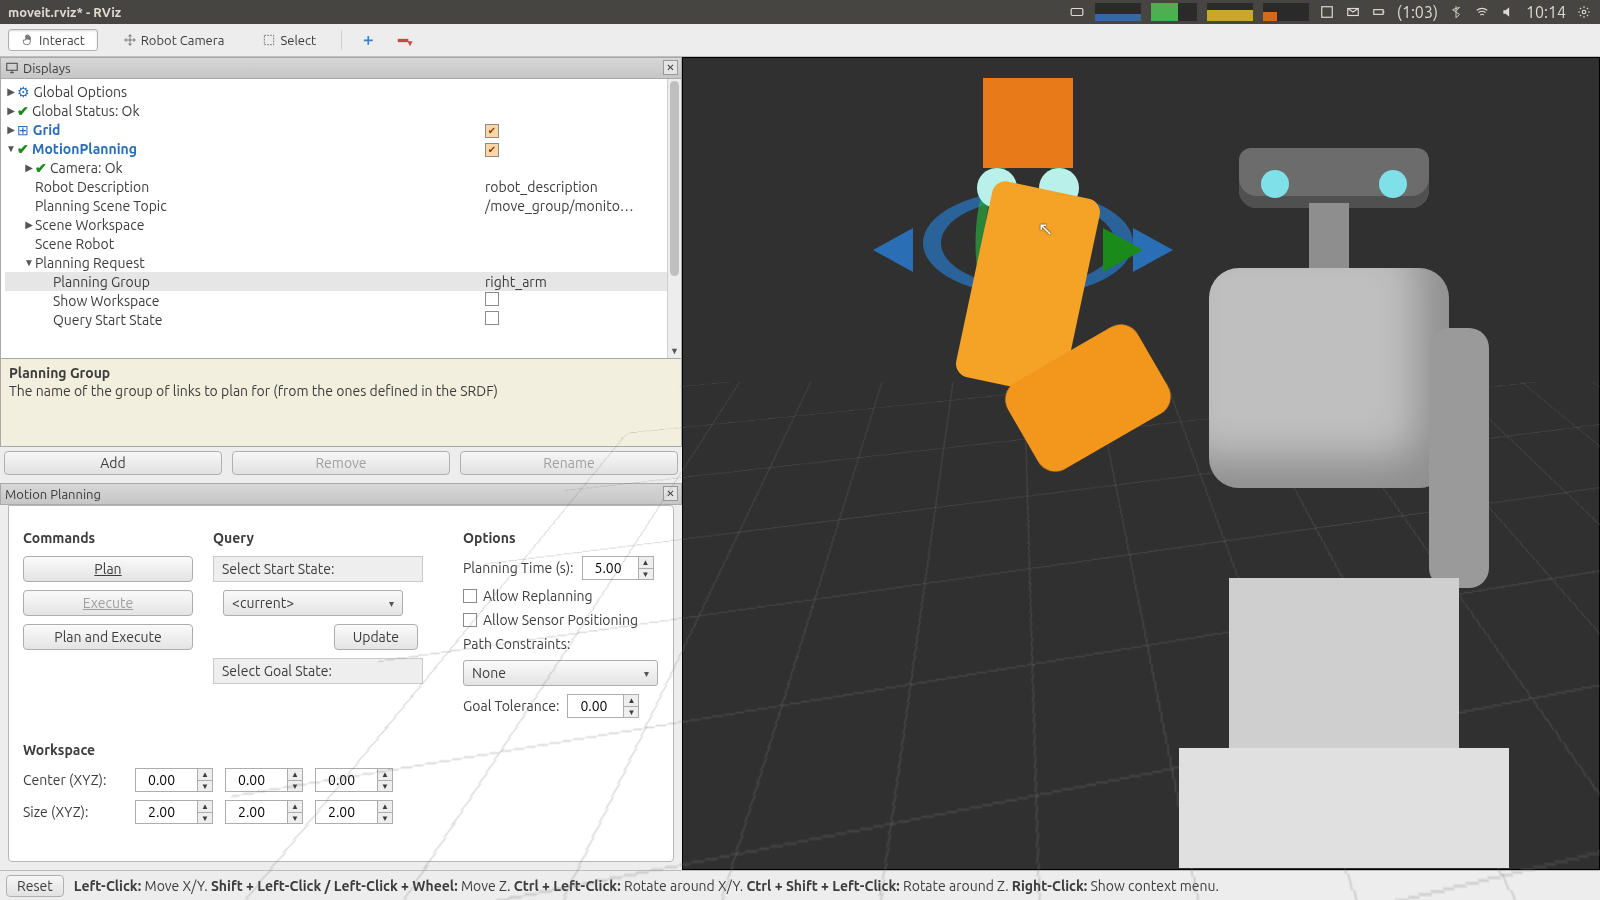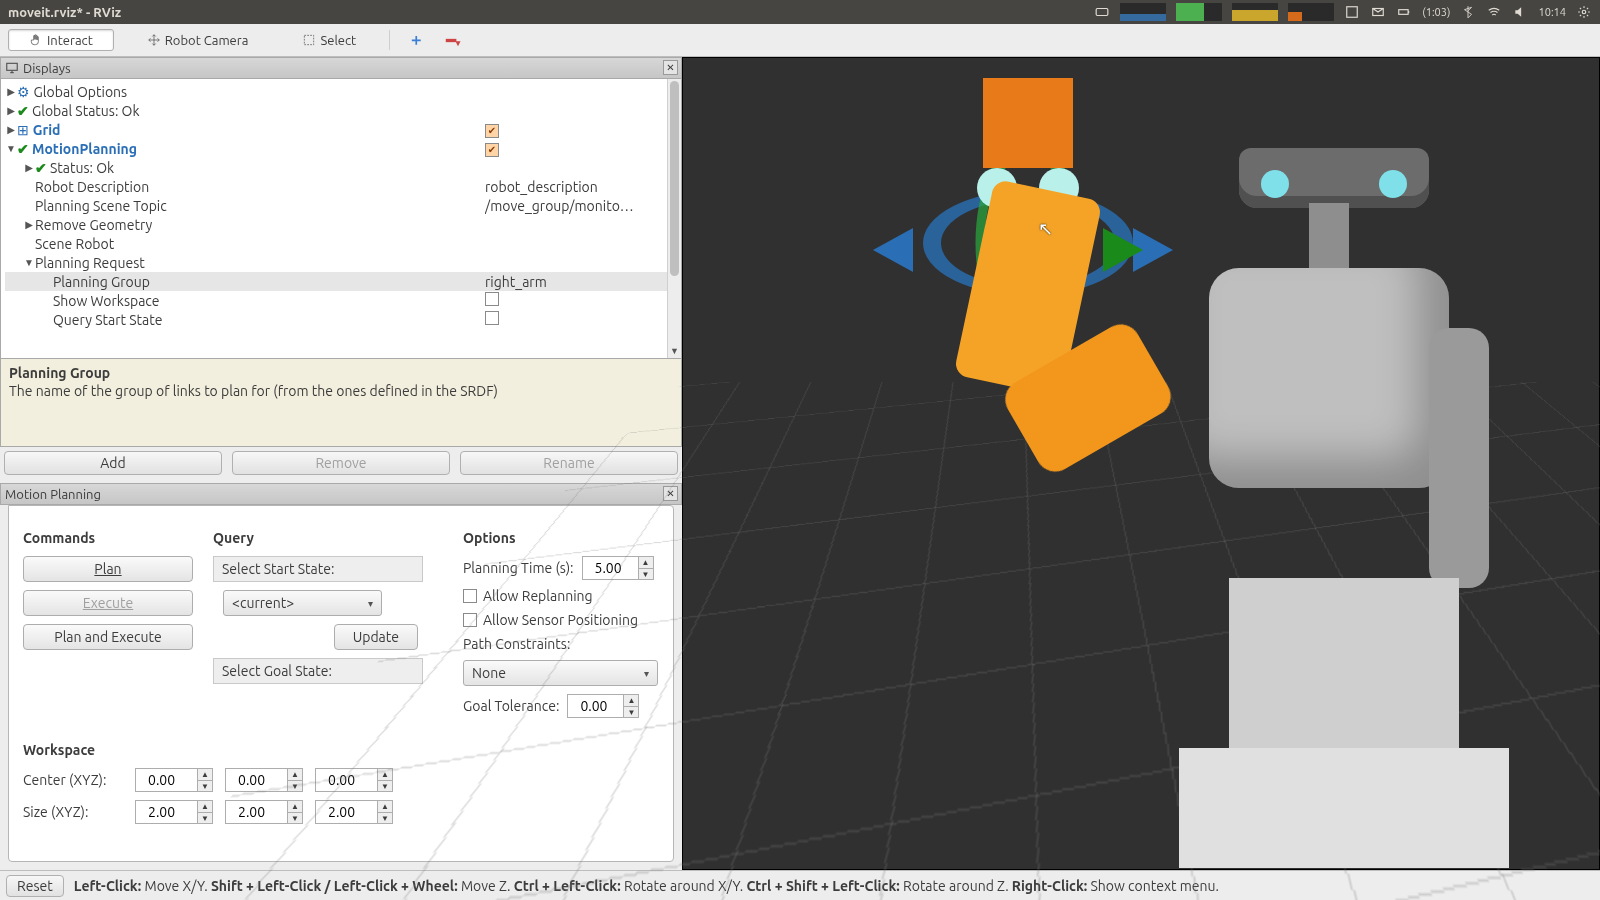--- a/index.html
+++ b/index.html
@@ -7,26 +7,26 @@
 
 
 .menubar { height: 24px; background: #464541; display: flex; align-items: center; color: #dfdbd2; padding: 0 8px; }
 .menubar .title { flex: 1; font-weight: bold; font-size: 13px; }
 .menubar .tray { display: flex; align-items: center; gap: 10px; }
 .tray .graph { width: 46px; height: 18px; background: #2a2a2a; position: relative; }
 .tray .graph.green::after { content:""; position:absolute; left:0; bottom:0; width:60%; height:100%; background:#4caf50; }
 .tray .graph.blue::after { content:""; position:absolute; left:0; bottom:0; width:100%; height:40%; background:#356a9e; }
 .tray .graph.yellow::after { content:""; position:absolute; left:0; bottom:0; width:100%; height:60%; background:#caa62c; }
 .tray .graph.orange::after { content:""; position:absolute; left:0; bottom:0; width:30%; height:50%; background:#d46a1a; }
-.tray span { font-size: 11px; }
+.tray span { font-size: 16px; }
 .icon-sm { width:16px; height:16px; display:inline-flex; align-items:center; justify-content:center; }
 
 
 .toolbar { height: 33px; background: #ededed; border-bottom: 1px solid #bdbdbd; display: flex; align-items: center; padding: 0 8px; gap: 12px; }
-.tool-btn { display:flex; align-items:center; gap:4px; padding: 3px 20px; border: 1px solid transparent; border-radius: 3px; cursor: pointer; font-size: 13px; }
+.tool-btn { display:flex; align-items:center; gap:4px; padding: 3px 12px; border: 1px solid transparent; border-radius: 3px; cursor: pointer; font-size: 13px; }
 .tool-btn.pressed { background: #fff; border: 1px solid #b0b0b0; box-shadow: inset 0 1px 2px rgba(0,0,0,.15); }
 .tool-sep { width:1px; height:20px; background:#cfcfcf; }
 .tool-plus { color:#3a7fd5; font-weight:bold; font-size:16px; padding:0 6px; cursor:pointer; }
 .tool-minus { color:#c44; font-weight:bold; font-size:16px; padding:0 4px; cursor:pointer; }
 
 
 .main { display: flex; height: calc(900px - 24px - 33px - 30px); }
 .left { width: 682px; display:flex; flex-direction:column; background:#ededed; }
 .viewport { flex:1; background:#303030; position:relative; margin:1px; }
 
@@ -70,21 +70,21 @@
 
 .row3 { display:flex; gap:20px; }
 .col { display:flex; flex-direction:column; gap:8px; }
 .section-title { font-weight:bold; margin-bottom:2px;margin-top:14px;}
 
 .btn { height:26px; padding:0 14px; background:linear-gradient(#fafafa,#e4e4e4); border:1px solid #adadad; border-radius:4px; cursor:pointer; font-size:14px; display:inline-flex; align-items:center; justify-content:center; min-width:130px;}
 .btn.dim { color:#a0a0a0; }
 .btn.sm { min-width:auto; padding:0 18px;}
 
 .fieldset-label { background:#eee; border:1px solid #c9c9c9; padding:4px 8px; width: 210px;}
-.combo { height:26px; width:159px; background:linear-gradient(#fafafa,#e4e4e4); border:1px solid #adadad; border-radius:3px; display:flex; align-items:center; padding:0 8px; position:relative; cursor:pointer;}
+.combo { height:26px; width:180px; background:linear-gradient(#fafafa,#e4e4e4); border:1px solid #adadad; border-radius:3px; display:flex; align-items:center; padding:0 8px; position:relative; cursor:pointer;}
 .combo::after { content:"▾"; position:absolute; right:8px; font-size:10px; color:#555;}
 .spin { display:flex; align-items:center; }
 .spin input { width:56px; height:24px; border:1px solid #adadad; border-right:none; padding:0 12px; font-size:14px;}
 .spin .ud { width:16px; display:flex; flex-direction:column;}
 .spin .ud div { height:12px; border:1px solid #adadad; background:#eee; font-size:8px; display:flex; align-items:center; justify-content:center; cursor:pointer;}
 .spin .ud div:first-child{border-bottom:none;}
 .spin.wide input { width:62px; }
 
 .checkbox-row { display:flex; align-items:center; gap:6px; }
 .checkbox-row .box { width:14px; height:14px; border:1px solid #8a8a8a; background:#fff;}
@@ -228,34 +228,34 @@
             <span class="label">Global Options</span>
           </div>
         <div class="tree-row"><span class="tw">▶</span><span class="check">✔</span>&nbsp;<span class="label">Global Status: Ok</span></div>
         <div class="tree-row">
             <span class="tw">▶</span>
             <span style="color:#2a6eb5;margin-right:4px;">⊞</span>
             <span class="label blue">Grid</span>
             <span class="val"><span class="cbox checked"></span></span>
           </div>
         <div class="tree-row"><span class="tw">▼</span><span class="check">✔</span>&nbsp;<span class="label blue">MotionPlanning</span><span class="val"><span class="cbox checked"></span></span></div>
-        <div class="tree-row ind1"><span class="tw">▶</span><span class="check">✔</span>&nbsp;<span class="label">Status: Ok</span></div>
+        <div class="tree-row ind1"><span class="tw">▶</span><span class="check">✔</span>&nbsp;<span class="label">Camera: Ok</span></div>
         <div class="tree-row ind1">
             <span class="tw"></span>
             <span class="label">Robot Description</span>
             <span class="val">robot_description</span>
           </div>
         <div class="tree-row ind1">
             <span class="tw"></span>
             <span class="label">Planning Scene Topic</span>
             <span class="val">/move_group/monito…</span>
           </div>
         <div class="tree-row ind1">
             <span class="tw">▶</span>
-            <span class="label">Remove Geometry</span>
+            <span class="label">Scene Workspace</span>
           </div>
         <div class="tree-row ind1">
             <span class="tw"></span>
             <span class="label">Scene Robot</span>
           </div>
         <div class="tree-row ind1">
             <span class="tw">▼</span>
             <span class="label">Planning Request</span>
           </div>
         <div class="tree-row ind2 sel">

